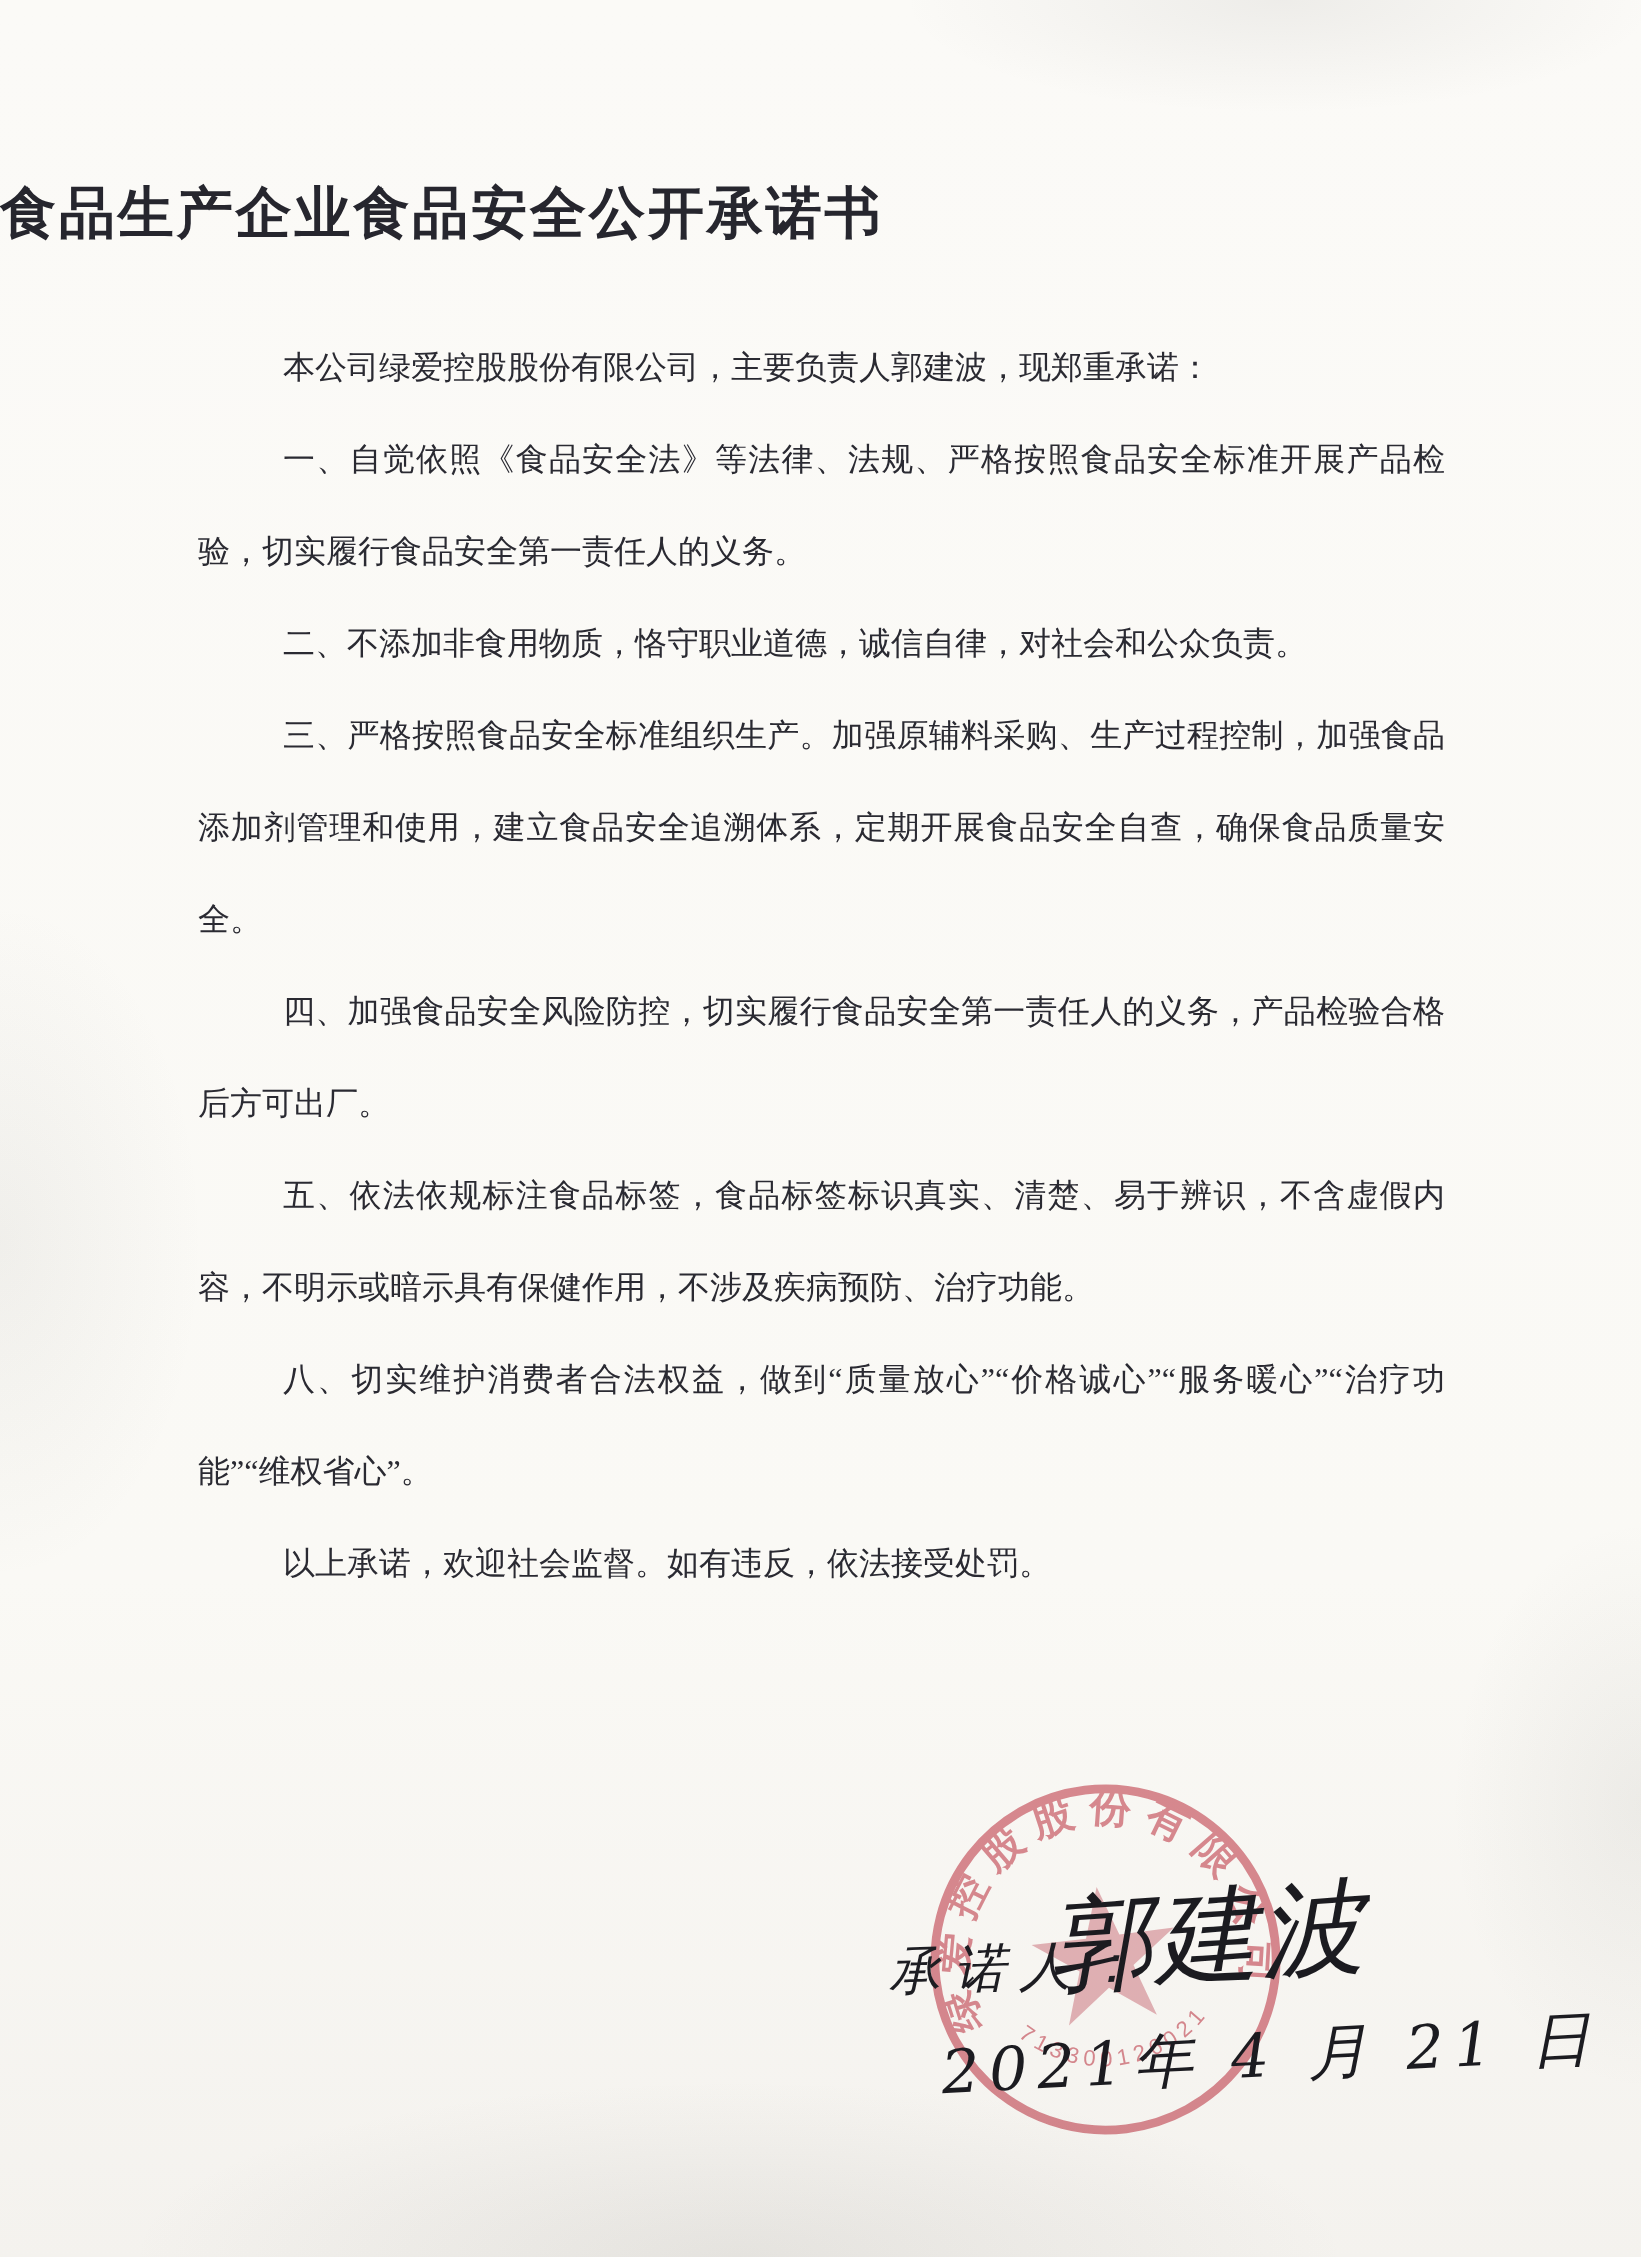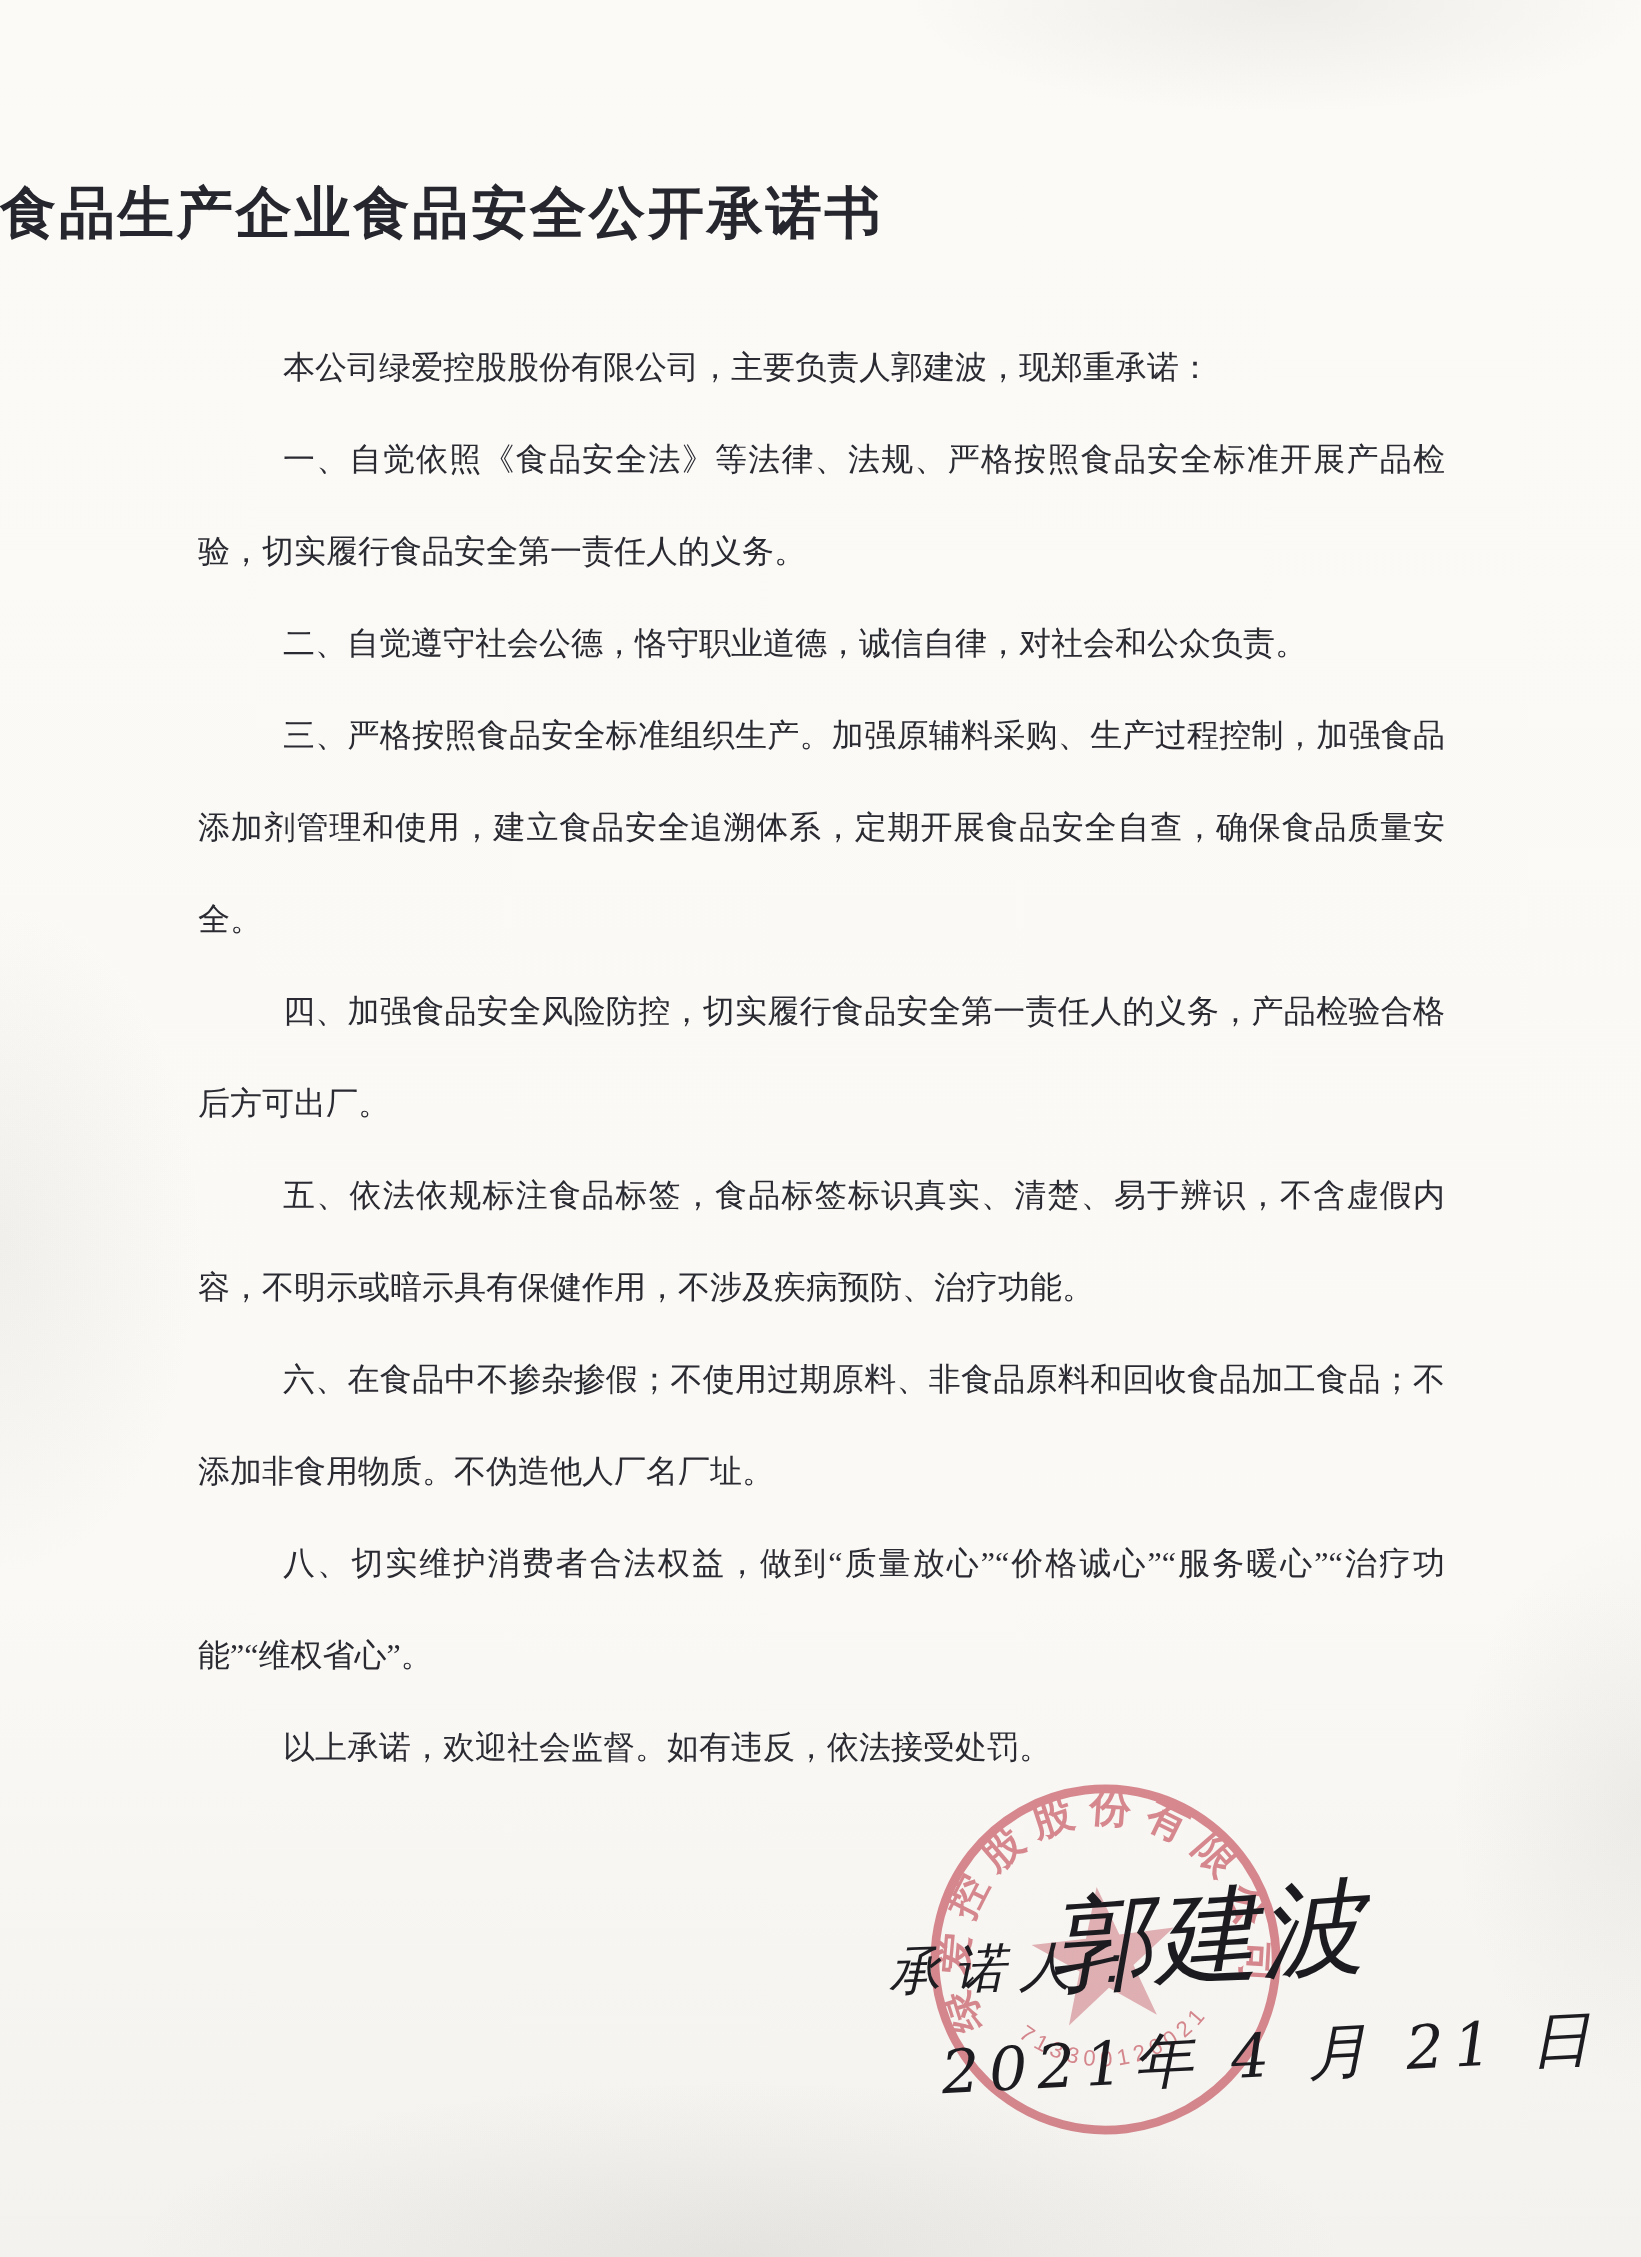--- a/index.html
+++ b/index.html
@@ -75,25 +75,24 @@
 </head>
 <body>
 
 <div class="page">
 
   <div class="title">食品生产企业食品安全公开承诺书</div>
 
   <div class="body-text">
     <p>本公司绿爱控股股份有限公司，主要负责人郭建波，现郑重承诺：</p>
     <p>一、自觉依照《食品安全法》等法律、法规、严格按照食品安全标准开展产品检验，切实履行食品安全第一责任人的义务。</p>
-    <p>二、自觉遵守社会公德，恪守职业道德，诚信自律，对社会和公众负责。</p>
+    <p>二、不添加非食用物质，恪守职业道德，诚信自律，对社会和公众负责。</p>
     <p>三、严格按照食品安全标准组织生产。加强原辅料采购、生产过程控制，加强食品添加剂管理和使用，建立食品安全追溯体系，定期开展食品安全自查，确保食品质量安全。</p>
     <p>四、加强食品安全风险防控，切实履行食品安全第一责任人的义务，产品检验合格后方可出厂。</p>
     <p>五、依法依规标注食品标签，食品标签标识真实、清楚、易于辨识，不含虚假内容，不明示或暗示具有保健作用，不涉及疾病预防、治疗功能。</p>
-    <p>六、在食品中不掺杂掺假；不使用过期原料、非食品原料和回收食品加工食品；不添加非食用物质。不伪造他人厂名厂址。</p>
     <p>八、切实维护消费者合法权益，做到“质量放心”“价格诚心”“服务暖心”“治疗功能”“维权省心”。</p>
     <p>以上承诺，欢迎社会监督。如有违反，依法接受处罚。</p>
   </div>
 
   <svg class="seal" viewBox="0 0 460 460" xmlns="http://www.w3.org/2000/svg">
     <defs>
       <path id="sealTopArc" d="M 78 318 A 175 175 0 1 1 382 318"></path>
       <path id="sealBottomArc" d="M 92 292 A 168 168 0 0 0 368 292"></path>
     </defs>
     <circle cx="230" cy="230" r="215" fill="none" stroke-width="11" stroke="#d4737e"></circle>

